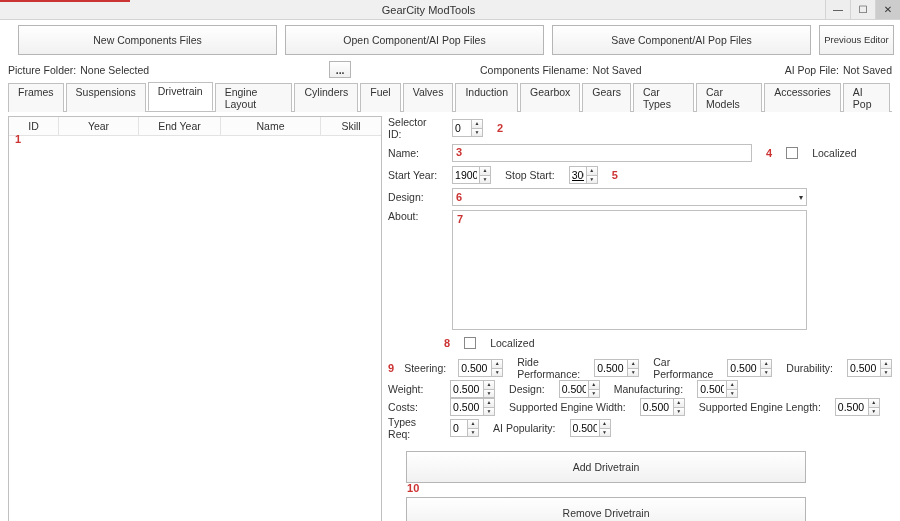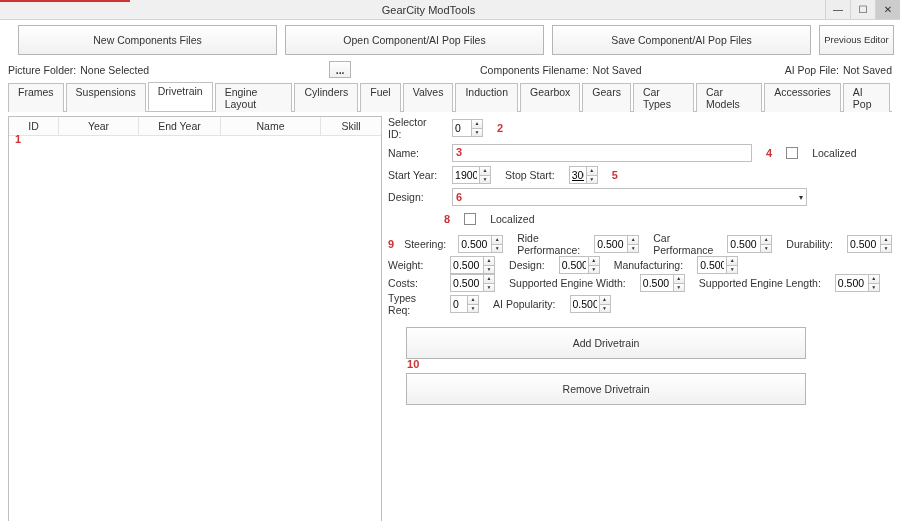--- a/index.html
+++ b/index.html
@@ -348,20 +348,26 @@
     </div>
 
     <div class="form-row">
       <span class="lbl">Design:</span>
       <span class="picture-select">
         <span class="marker" style="position:static;">6</span>
         <span style="font-size:8px;">▾</span>
       </span>
     </div>
 
+    <div class="form-row" style="align-items:flex-start;">
+      <span class="lbl">About:</span>
+      <div class="about-area">
+        <span class="marker" style="top:2px;left:4px;">7</span>
+      </div>
+    </div>
 
     <div class="form-row" style="margin-left:56px;">
       <span class="marker" style="position:static;">8</span>
       <span class="chk"></span>
       <span>Localized</span>
     </div>
 
     <div class="stat-grid">
       <div class="form-row">
         <span class="marker" style="position:static;margin-right:-4px;">9</span>

